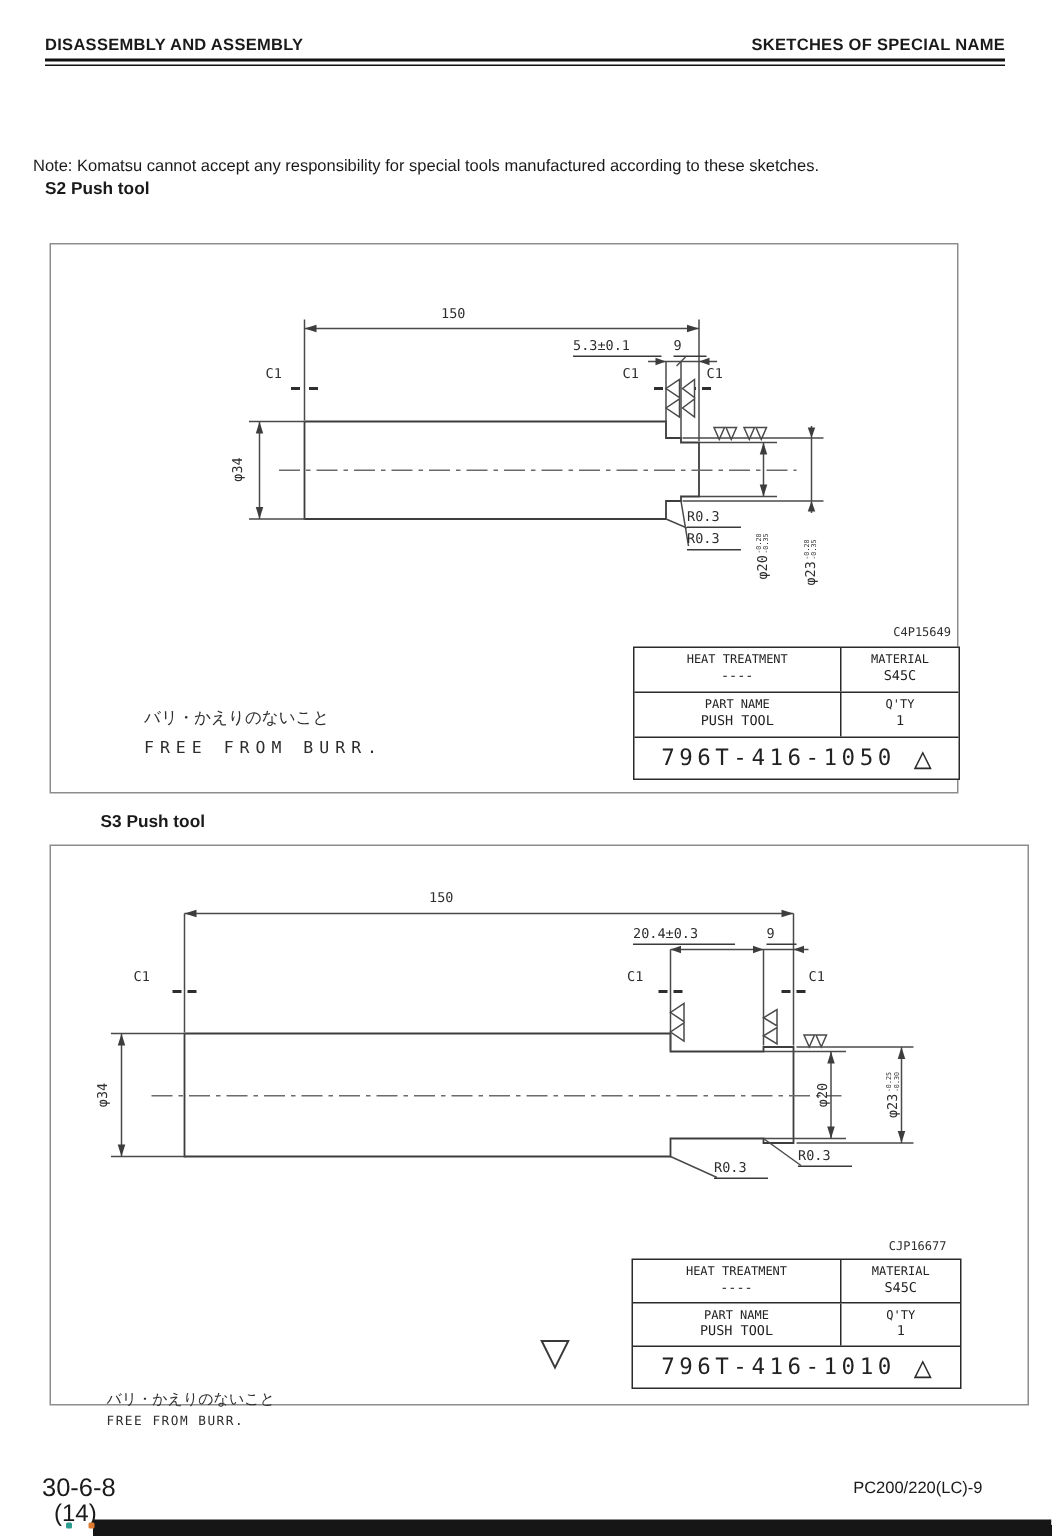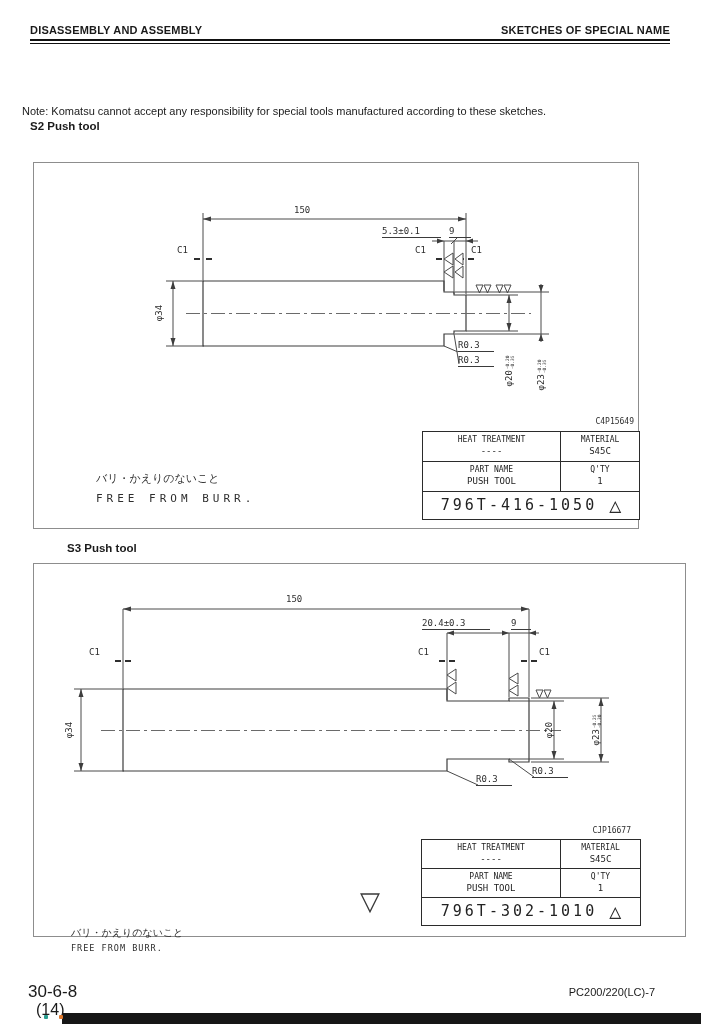--- a/index.html
+++ b/index.html
@@ -281,25 +281,25 @@
       <div class="tcell l">
         <div class="tlabel">PART NAME</div>
         <div class="tvalue">PUSH TOOL</div>
       </div>
       <div class="tcell">
         <div class="tlabel">Q'TY</div>
         <div class="tvalue">1</div>
       </div>
     </div>
     <div class="pnrow" style="height:25px;">
-      <span class="pn">796T-302-1010</span>
+      <span class="pn">796T-416-1010</span>
       <span class="tri">△</span>
     </div>
   </div>
 </div>
 
 <div class="abs f-page" style="left:28px;top:982px;">30-6-8</div>
 <div class="abs f-sub" style="left:36px;top:1001px;">(14)</div>
-<div class="abs f-model" style="left:455px;top:986px;width:200px;">PC200/220(LC)-7</div>
+<div class="abs f-model" style="left:455px;top:986px;width:200px;">PC200/220(LC)-9</div>
 
 <div class="taskbar"></div>
 <div class="dot" style="left:44px;top:1015px;background:#2a9d8f;"></div>
 <div class="dot" style="left:59px;top:1015px;background:#e07a2f;"></div>
 
 </body></html>

